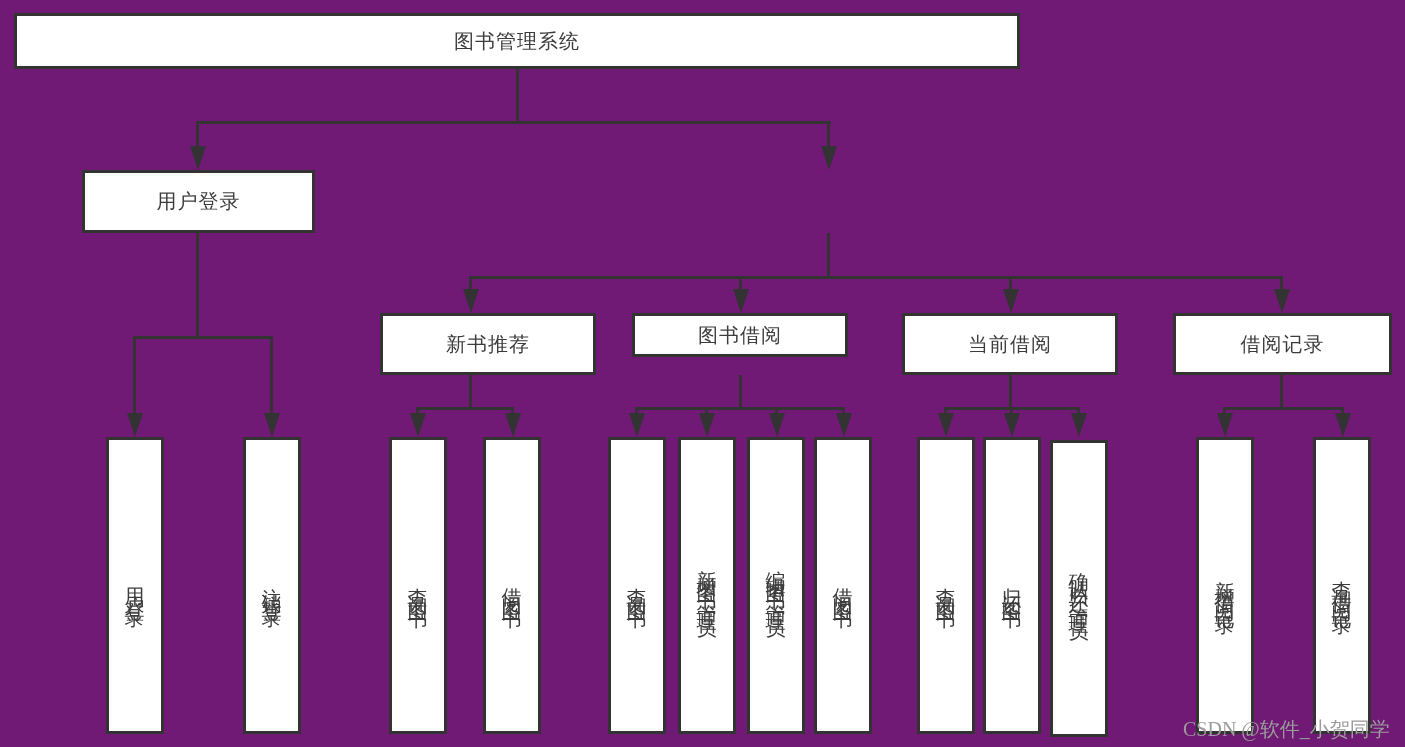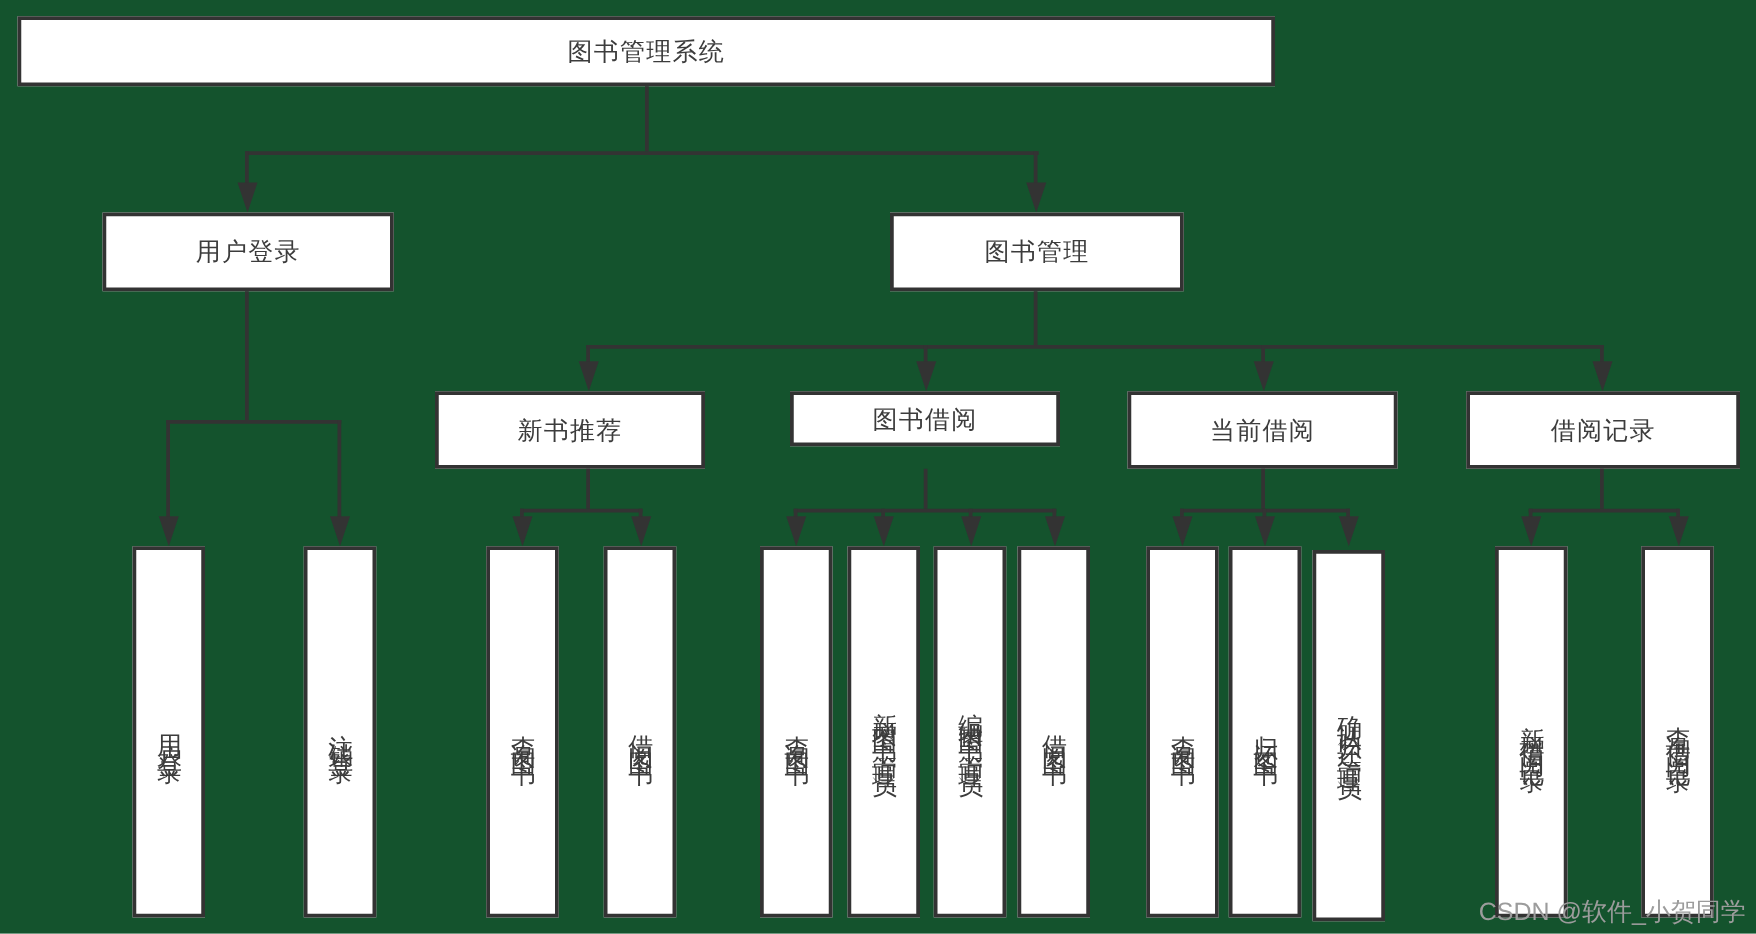--- a/index.html
+++ b/index.html
@@ -1,18 +1,18 @@
 <!DOCTYPE html>
 <html><head>
 <meta charset="utf-8">
 <style>
   html,body { margin:0; padding:0; background:#ffffff; }
   .canvas {
-    position:relative; width:1405px; height:747px; background:#14532d;
-    font-family:Liberation Sans, sans-serif; overflow:hidden;
+    position:relative; width:1405px; height:747px; background:#701a75;
+    font-family:Liberation Serif, serif; overflow:hidden;
   }
   .box {
     position:absolute; box-sizing:border-box; background:#ffffff;
     border:3px solid #333333; display:flex; align-items:center; justify-content:center;
     color:#3c3c3c; font-size:20px; letter-spacing:1px;
   }
   .vbox span {
     writing-mode:vertical-rl; text-orientation:mixed;
     letter-spacing:7px; line-height:1.1;
   }
@@ -41,43 +41,40 @@
   <div class="vline" style="left:516px; top:69px; height:52px;"></div>
   <div class="hline" style="left:196px; top:121px; width:635px;"></div>
   <div class="vline" style="left:196px; top:121px; height:30px;"></div>
   <div class="arrow" style="left:190px; top:146px;"></div>
   <div class="vline" style="left:827px; top:121px; height:30px;"></div>
   <div class="arrow" style="left:821px; top:146px;"></div>
 
   <div class="box" style="left:82px; top:170px; width:233px; height:63px;">
     <span>用户登录</span>
   </div>
-  <div class="box" style="left:712px; top:170px; width:235px; height:63px;">
-    <span>图书管理</span>
-  </div>
 
   <div class="vline" style="left:196px; top:233px; height:103px;"></div>
   <div class="hline" style="left:133px; top:336px; width:140px;"></div>
   <div class="vline" style="left:133px; top:336px; height:79px;"></div>
   <div class="arrow" style="left:127px; top:413px;"></div>
   <div class="vline" style="left:270px; top:336px; height:79px;"></div>
   <div class="arrow" style="left:264px; top:413px;"></div>
 
   <div class="vline" style="left:827px; top:233px; height:43px;"></div>
   <div class="hline" style="left:469px; top:276px; width:814px;"></div>
   <div class="vline" style="left:469px; top:276px; height:16px;"></div>
   <div class="arrow" style="left:463px; top:289px;"></div>
   <div class="vline" style="left:739px; top:276px; height:16px;"></div>
   <div class="arrow" style="left:733px; top:289px;"></div>
   <div class="vline" style="left:1009px; top:276px; height:16px;"></div>
   <div class="arrow" style="left:1003px; top:289px;"></div>
   <div class="vline" style="left:1280px; top:276px; height:16px;"></div>
   <div class="arrow" style="left:1274px; top:289px;"></div>
 
-  <div class="box" style="left:348px; top:313px; width:216px; height:62px;align-items:center;">
+  <div class="box" style="left:380px; top:313px; width:216px; height:62px;align-items:center;">
     <span>新书推荐</span>
   </div>
   <div class="box" style="left:632px; top:313px; width:216px; height:44px;">
     <span>图书借阅</span>
   </div>
   <div class="box" style="left:902px; top:313px; width:216px; height:62px;">
     <span>当前借阅</span>
   </div>
   <div class="box" style="left:1173px; top:313px; width:219px; height:62px;">
     <span>借阅记录</span>

